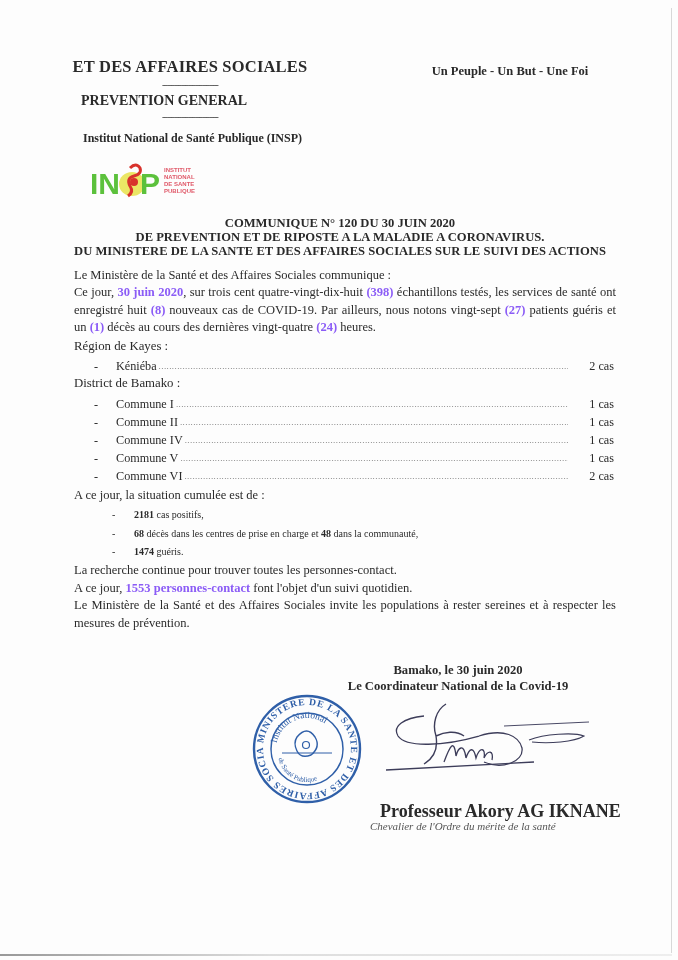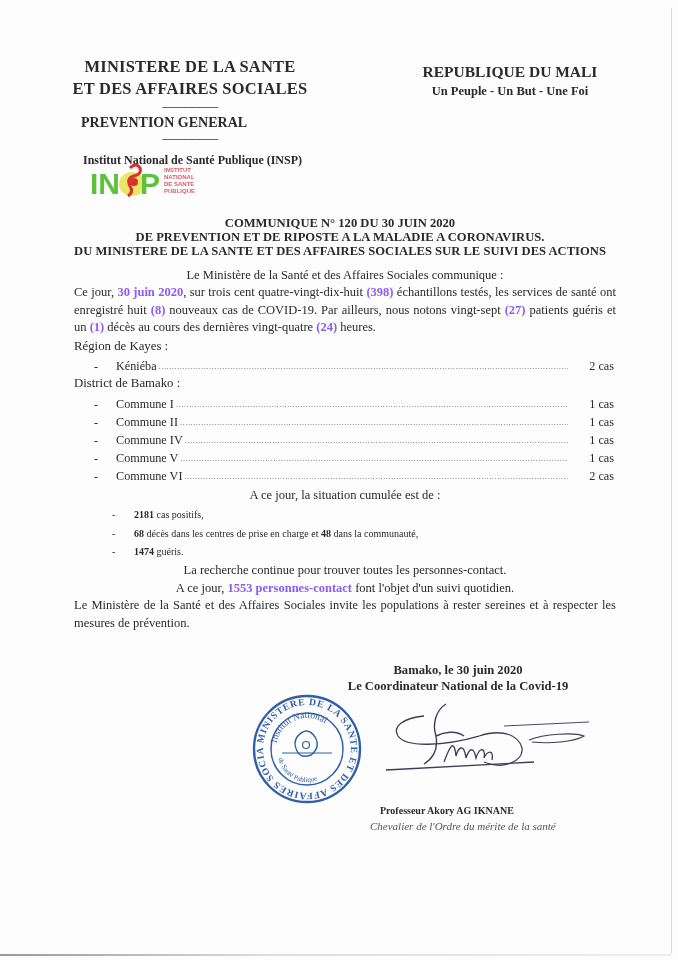--- a/index.html
+++ b/index.html
@@ -20,59 +20,57 @@
 
     .hdr-right { position: absolute; left: 410px; top: 62px; width: 200px; text-align: center; }
     .hdr-right .r1 { font-weight: bold; font-size: 15.5px; line-height: 20px; }
     .hdr-right .r2 { font-weight: bold; font-size: 12.5px; line-height: 18px; margin-top: 0; }
 
     .logo { position: absolute; left: 88px; top: 160px; width: 112px; height: 40px; }
     .logo svg { width: 100%; height: 100%; }
 
     .title { position: absolute; left: 60px; top: 216px; width: 560px; text-align: center; font-weight: bold; font-size: 12.6px; line-height: 14px; }
 
-    .body-text { position: absolute; left: 74px; width: 542px; font-size: 12.5px; line-height: 17.5px; text-align: center; }
+    .body-text { position: absolute; left: 74px; width: 542px; font-size: 12.5px; line-height: 17.5px; }
     .body-text b { font-weight: bold; color: #8b5cf6; }
     .p-intro { top: 267px; }
     .p-main { top: 284px; text-align: justify; }
     .sec-label { position: absolute; left: 74px; font-weight: normal; font-size: 12.8px; line-height: 16px; }
 
     .list-row { position: absolute; left: 94px; width: 520px; height: 16px; font-size: 12.2px; line-height: 16px; display: flex; }
     .list-row .dash-mark { width: 22px; }
     .list-row .label { white-space: nowrap; }
     .list-row .dots { flex: 1; overflow: hidden; white-space: nowrap; color: #666; letter-spacing: 0.4px; margin: 0 2px; font-size: 9px; }
     .list-row .val { width: 44px; text-align: right; white-space: nowrap; }
 
     .cum-row { position: absolute; left: 112px; font-size: 10px; line-height: 16px; white-space: nowrap; }
     .cum-row .dash-mark { display: inline-block; width: 22px; }
 
     .sig-block { position: absolute; left: 318px; top: 662px; width: 280px; text-align: center; font-weight: bold; font-size: 12.6px; line-height: 16px; }
 
     .stamp { position: absolute; left: 252px; top: 693px; width: 110px; height: 112px; }
     .signature { position: absolute; left: 384px; top: 696px; width: 210px; height: 80px; }
-    .signer-name { position: absolute; left: 380px; top: 803px; font-weight: bold; font-size: 10px; line-height: 16px; }
+    .signer-name { position: absolute; left: 380px; top: 803px; font-weight: bold; font-size: 18px; line-height: 16px; }
     .signer-title { position: absolute; left: 370px; top: 819px; font-style: italic; font-size: 11px; line-height: 14px; color: #555; text-align: right; }
   </style>
 </head>
 <body>
 
 <div class="page-edge-right"></div>
 <div class="page-edge-bottom"></div>
 
 <div class="hdr-left">
-  <div class="l1">MINISTERE DE LA SANTE</div>
   <div class="l1">ET DES AFFAIRES SOCIALES</div>
   <div class="dash">------------------------</div>
   <div class="sg">PREVENTION GENERAL</div>
   <div class="dash">------------------------</div>
   <div class="insp">Institut National de Santé Publique (INSP)</div>
 </div>
 
 <div class="hdr-right">
-  <div class="r1">REPUBLIQUE DU MALI</div>
   <div class="r2">Un Peuple - Un But - Une Foi</div>
 </div>
 
 <div class="logo">
   <svg viewBox="0 0 112 40">
     <ellipse cx="44" cy="24" rx="13" ry="12" fill="#e8e24a" opacity="0.85"></ellipse>
     <text x="2" y="34" font-family="Liberation Sans, sans-serif" font-weight="bold" font-size="30" fill="#5cc13c">IN</text>
     <text x="52" y="34" font-family="Liberation Sans, sans-serif" font-weight="bold" font-size="30" fill="#5cc13c">P</text>
     <path d="M42 8 q6 -6 10 0 q2 6 -6 8 q-8 2 -4 10 q4 6 -2 10" stroke="#d8322c" stroke-width="3" fill="none"></path>
     <circle cx="46" cy="22" r="4" fill="#d8322c"></circle>

